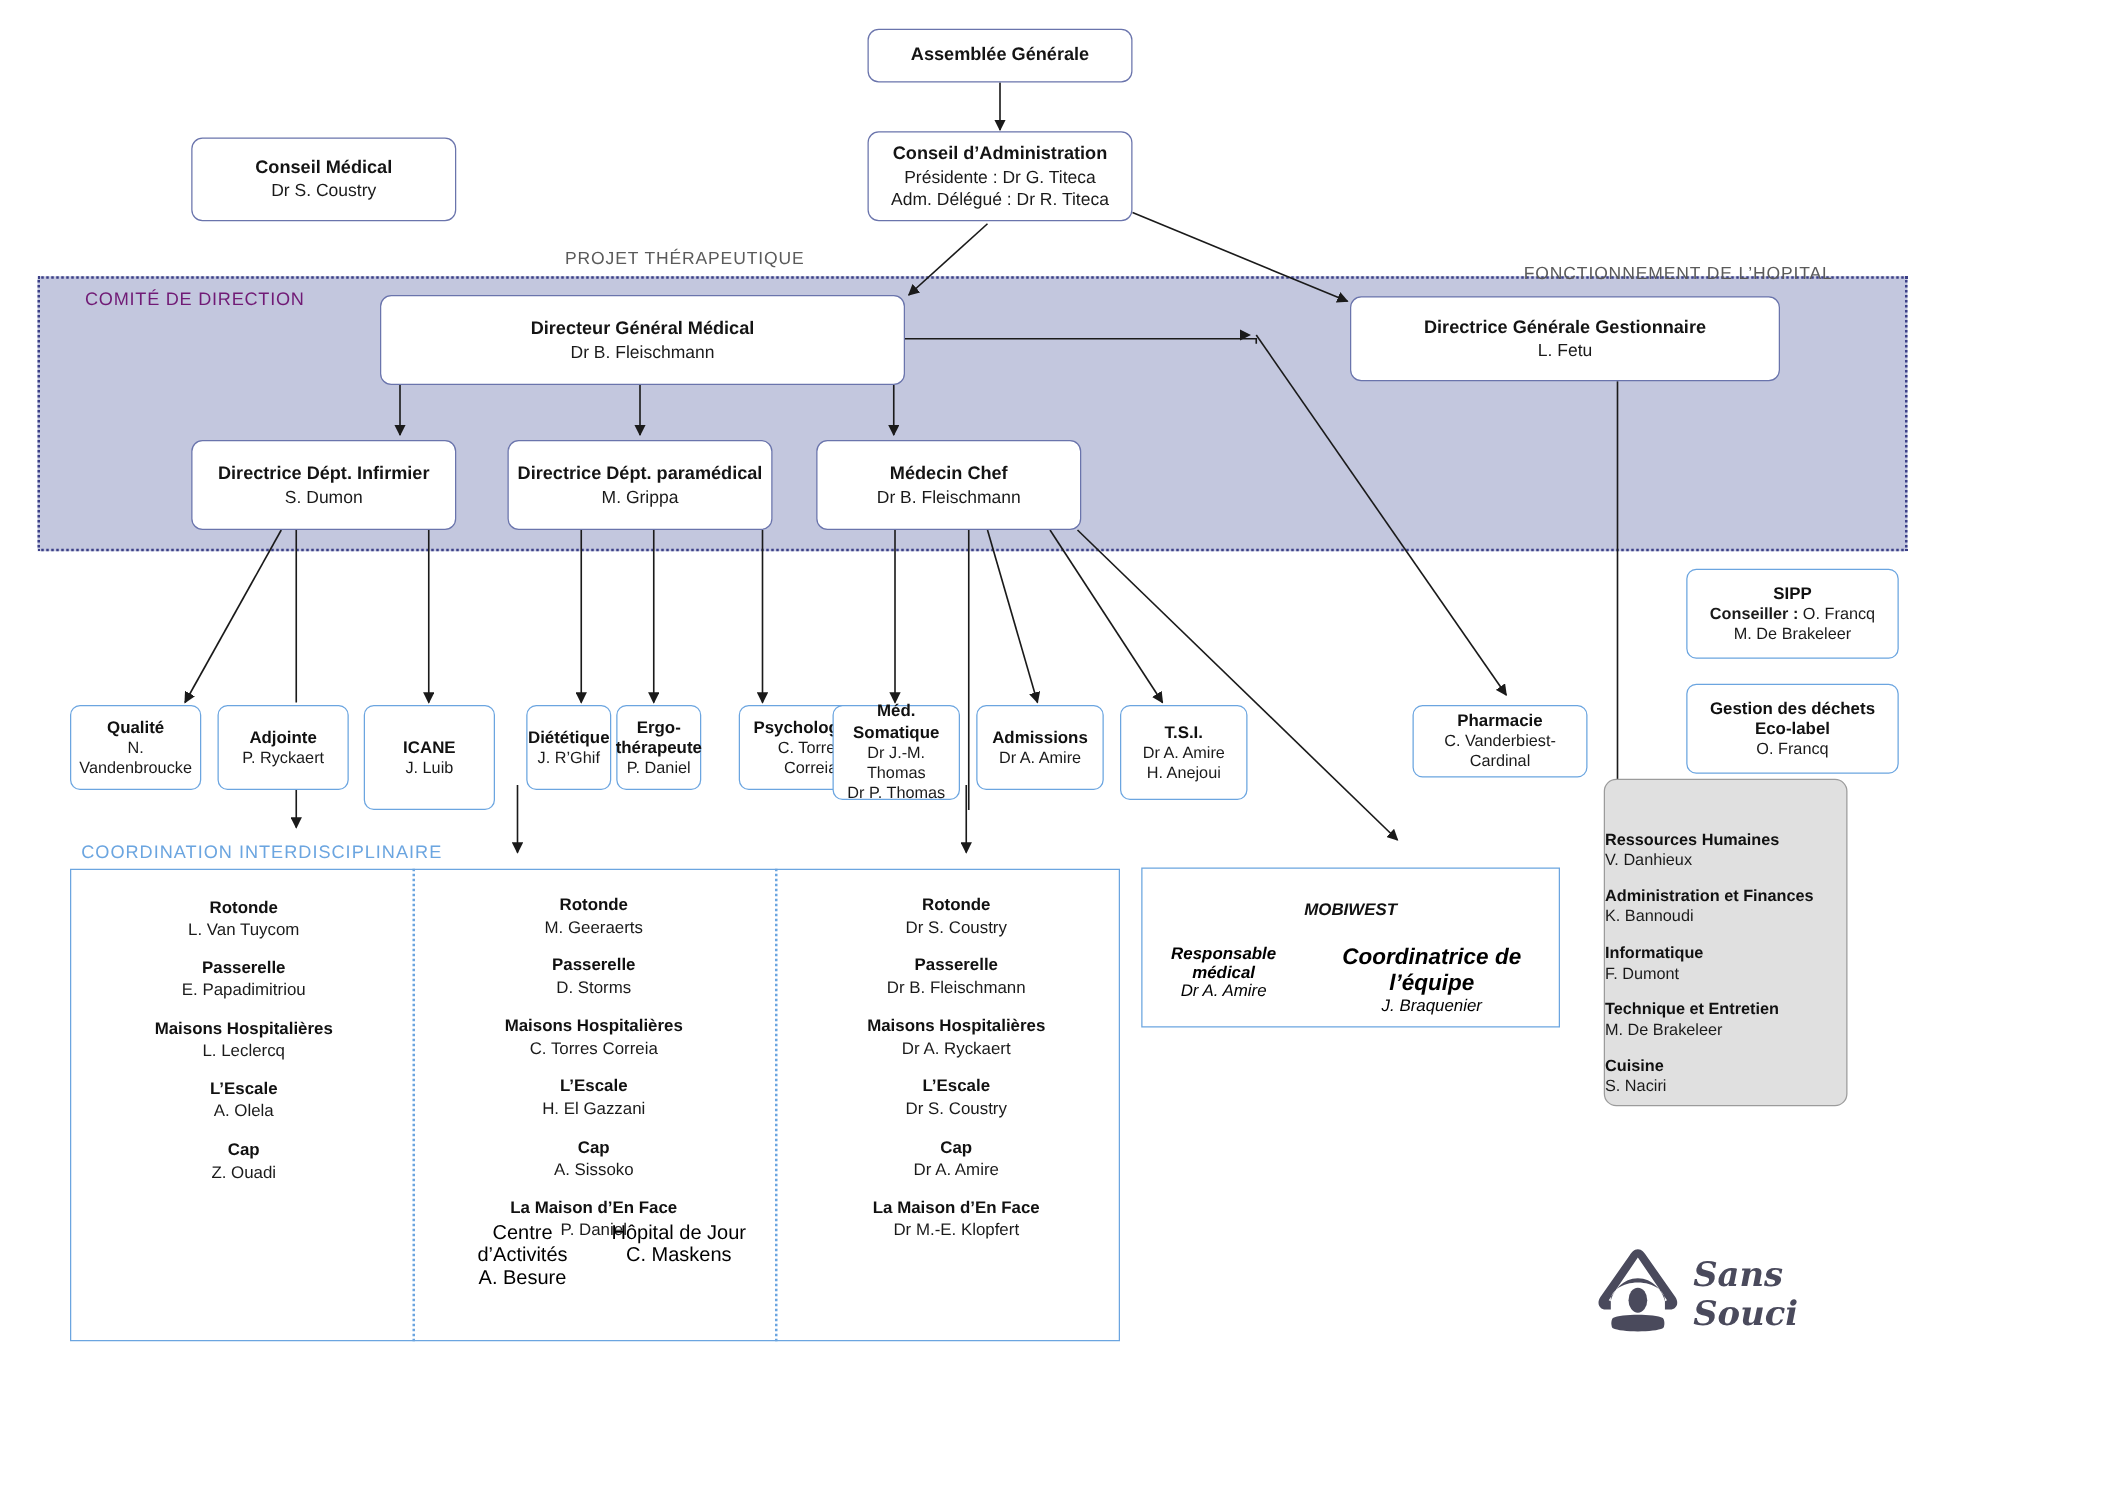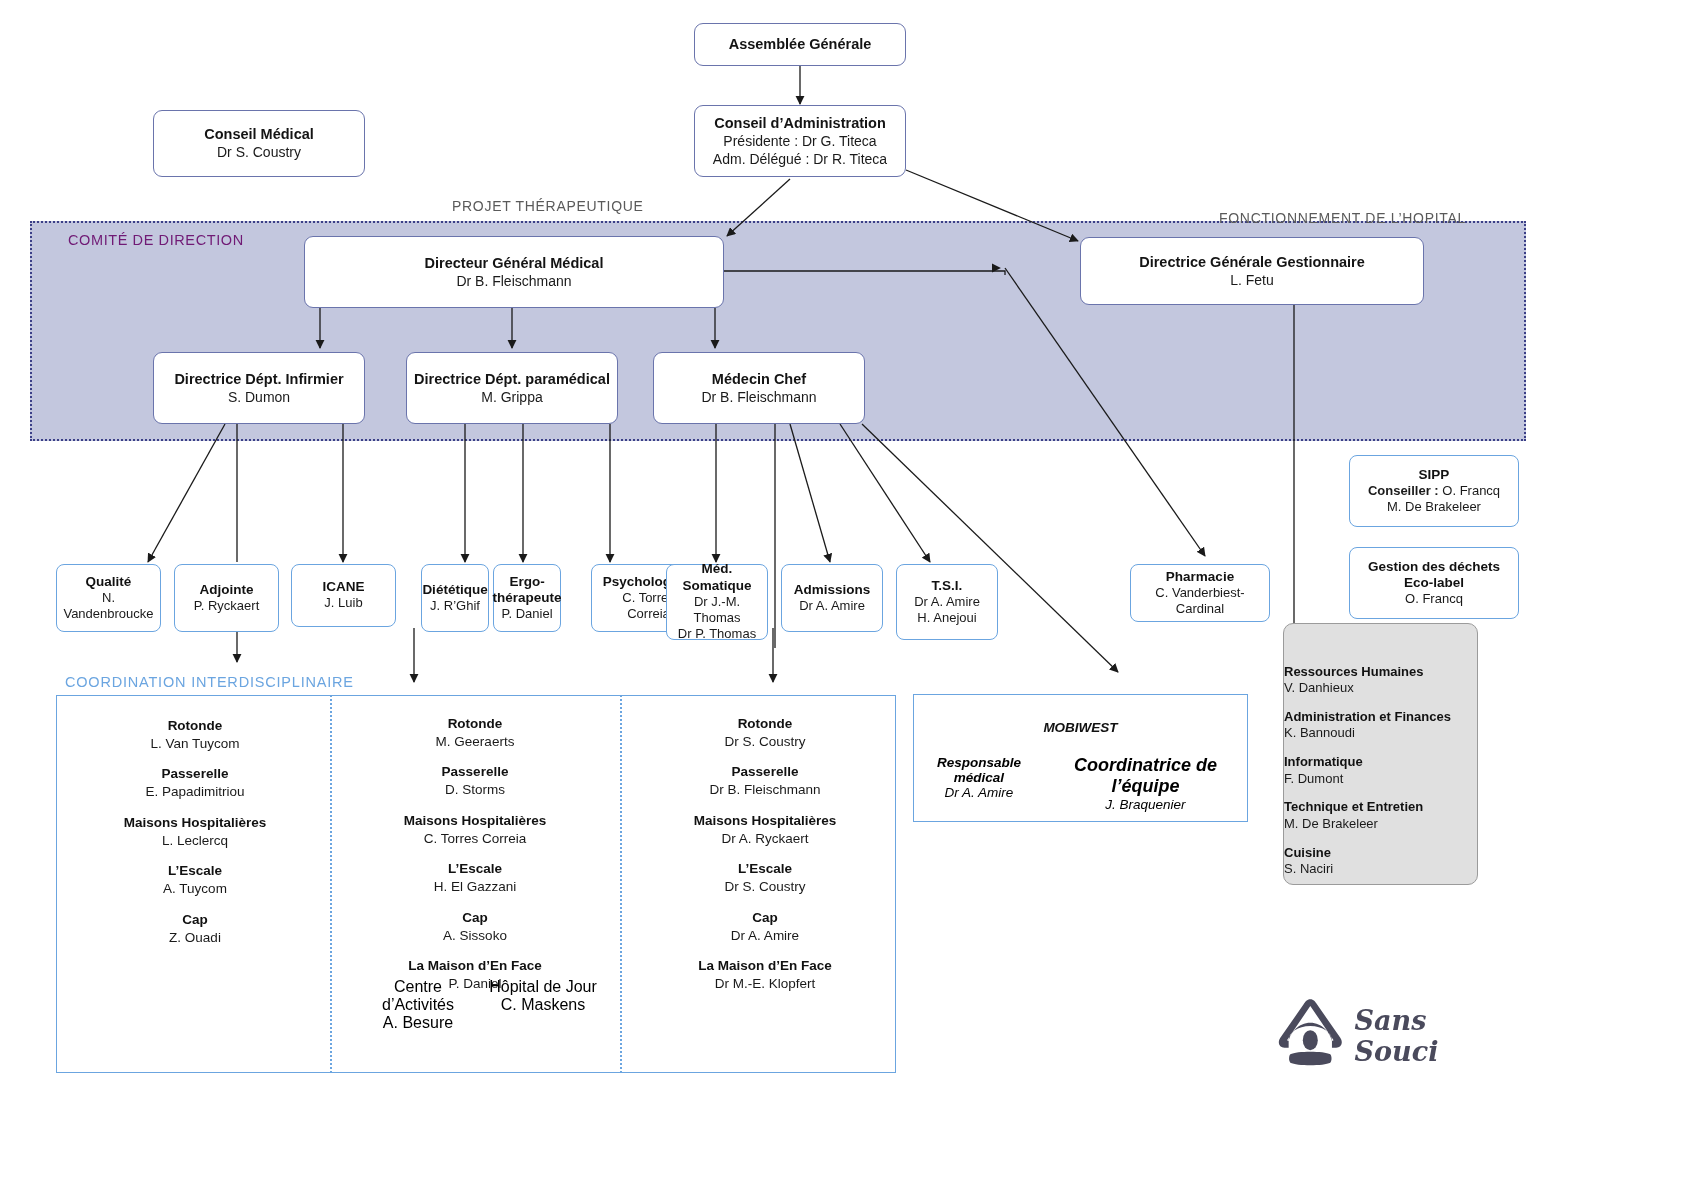--- a/index.html
+++ b/index.html
@@ -309,21 +309,21 @@
   <div class="small-node" style="left:56px; top:564px; width:105px; height:68px;">
     <div class="ttl">Qualité</div>
     <div class="sub">N. Vandenbroucke</div>
   </div>
 
   <div class="small-node" style="left:174px; top:564px; width:105px; height:68px;">
     <div class="ttl">Adjointe</div>
     <div class="sub">P. Ryckaert</div>
   </div>
 
-  <div class="small-node" style="left:291px; top:564px; width:105px; height:63px;">
+  <div class="small-node" style="left:291px; top:564px; width:105px; height:84px;">
     <div class="ttl">ICANE</div>
     <div class="sub">J. Luib</div>
   </div>
 
   <div class="small-node" style="left:421px; top:564px; width:68px; height:68px;">
     <div class="ttl">Diététique</div>
     <div class="sub sub-small">J. R’Ghif</div>
   </div>
 
   <div class="small-node" style="left:493px; top:564px; width:68px; height:68px;">
@@ -385,21 +385,21 @@
     <div class="unit">
       <div class="ttl">Passerelle</div>
       <div class="sub">E. Papadimitriou</div>
     </div>
     <div class="unit">
       <div class="ttl">Maisons Hospitalières</div>
       <div class="sub">L. Leclercq</div>
     </div>
     <div class="unit">
       <div class="ttl">L’Escale</div>
-      <div class="sub">A. Tuycom</div>
+      <div class="sub">A. Olela</div>
     </div>
     <div class="unit">
       <div class="ttl">Cap</div>
       <div class="sub">Z. Ouadi</div>
     </div>
   </div>
 
   <div class="coord-col" style="left:350px; top:716px; width:250px;">
     <div class="unit">
       <div class="ttl">Rotonde</div>

